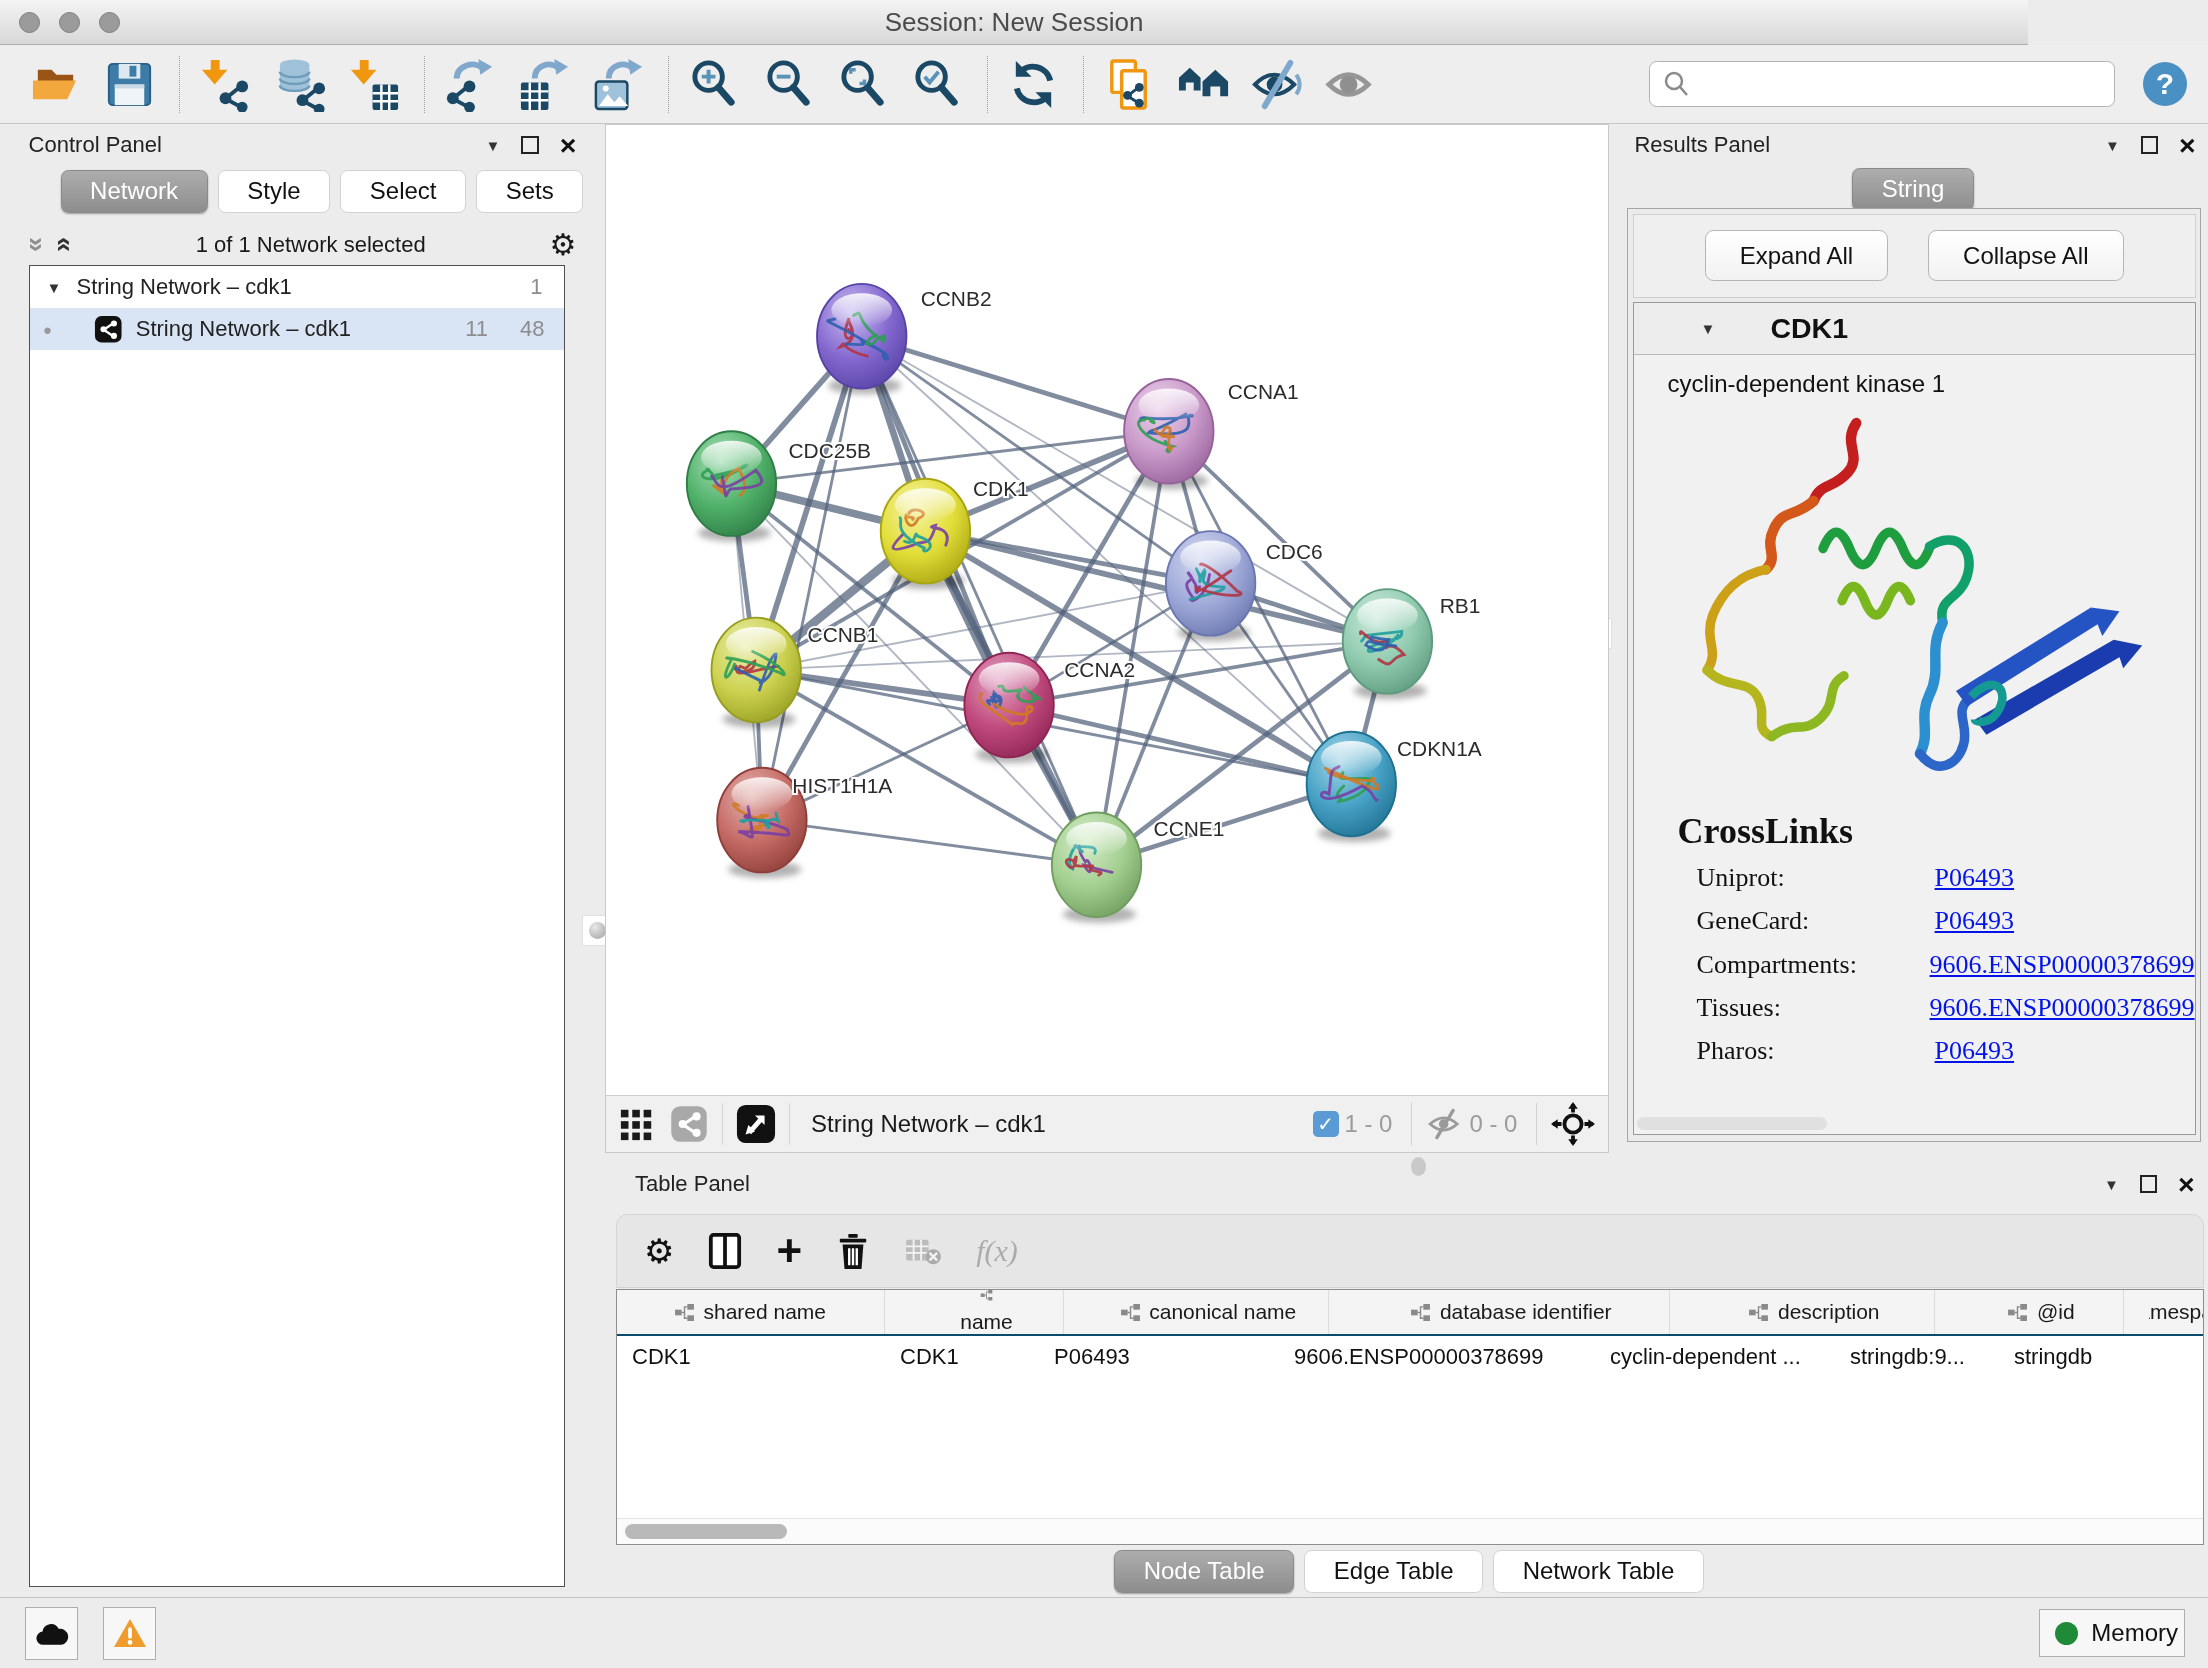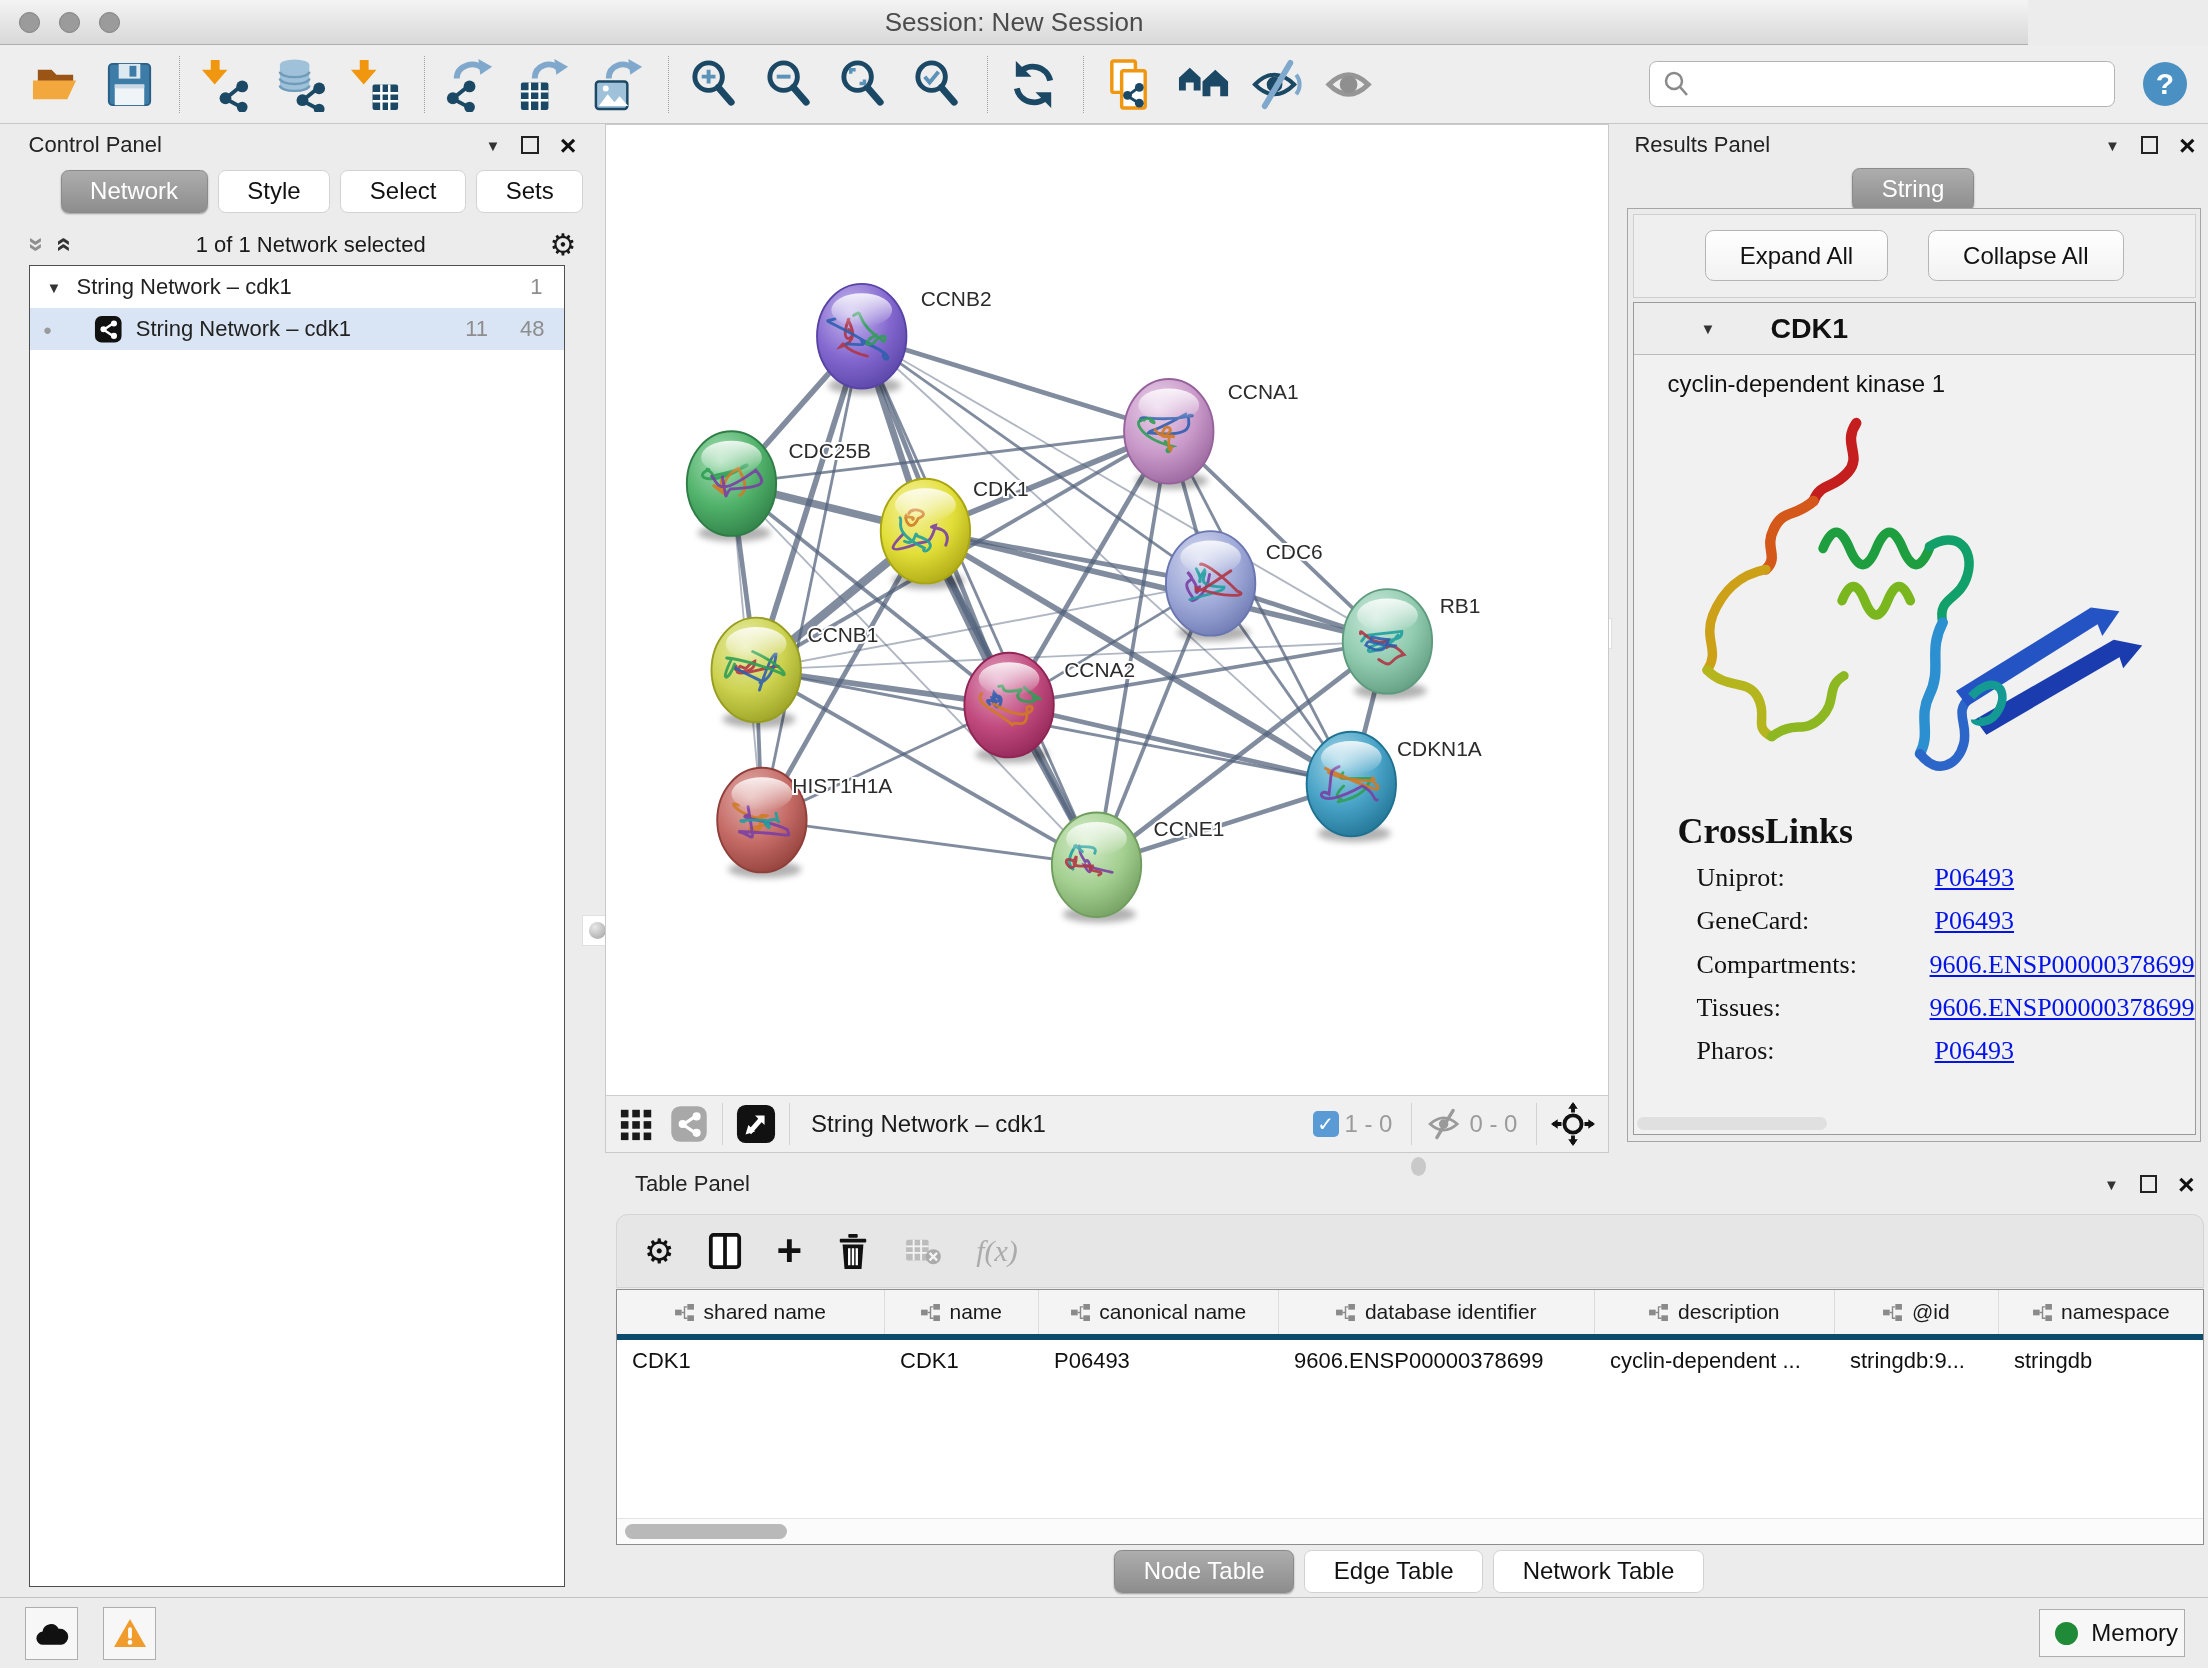--- a/index.html
+++ b/index.html
@@ -65,21 +65,21 @@
   .xl-label{width:238px;color:#111;}
   .xl-link{color:#0414e8;text-decoration:underline;}
   .rp-scroll{position:absolute;left:3.8px;bottom:3.8px;width:190px;height:13.3px;background:#e0e0e0;border-radius:6.7px;}
   
   .table-panel{position:absolute;left:616px;top:1165px;width:1592px;height:428px;}
   .tp-toolbar{position:absolute;left:0;right:3.8px;top:49px;height:74px;background:#e6e6e6;border:1px solid #d4d4d4;border-radius:11.4px 11.4px 0 0;display:flex;align-items:center;gap:34px;padding-left:27px;box-sizing:border-box;}
   .tp-gear{font-size:34px;color:#111;}
   .tp-plus{font-size:44px;font-weight:bold;color:#111;line-height:0.8;}
   .fx{font-family:"Liberation Serif",serif;font-style:italic;font-size:30px;color:#ababab;}
   .tp-table{position:absolute;left:0;right:3.8px;top:124px;bottom:48px;background:#fff;border:1.9px solid #8e8e8e;box-sizing:border-box;}
-  .tp-header{display:flex;height:44px;background:#f4f4f4;border-bottom:6px solid #0c4a6e;}
+  .tp-header{display:flex;height:44px;background:#f4f4f4;border-bottom:2px solid #0c4a6e;gap:25px;}
   .th{display:flex;align-items:center;justify-content:center;gap:9.5px;font-size:21px;color:#1a1a1a;border-right:1px solid #dcdcdc;overflow:hidden;white-space:nowrap;box-sizing:border-box;}
   .tp-row{display:flex;height:42px;}
   .td{font-size:22px;color:#111;padding:7.6px 0 0 15px;overflow:hidden;white-space:nowrap;box-sizing:border-box;}
   .hscroll{position:absolute;left:0;right:0;bottom:0;height:25px;background:#fbfbfb;border-top:1px solid #e2e2e2;}
   .hthumb{position:absolute;left:7.6px;top:4.8px;width:162px;height:15px;border-radius:7.6px;background:#b9b9b9;}
   .tp-tabs{position:absolute;left:0;right:0;bottom:0;text-align:center;}
   
   .statusbar{position:absolute;left:0;bottom:0;width:2208px;height:70px;background:#ececec;border-top:1px solid #c2c2c2;display:flex;align-items:center;}
   .sb-btn{width:51px;height:51px;background:#f7f7f7;border:1px solid #aeaeae;display:flex;align-items:center;justify-content:center;margin-left:25px;}
   .mem-btn{margin-left:auto;margin-right:23px;height:46px;background:#f7f7f7;border:1px solid #aeaeae;display:flex;align-items:center;gap:13.3px;padding:0 6px 0 15px;font-size:24px;color:#111;}
@@ -685,21 +685,21 @@
     <div class="tp-header">
       <span class="th" style="width:268px;">
           <svg width="19" height="17" viewBox="0 0 20 18">
             <rect x="0" y="6" width="7" height="6" fill="#8a8a8a"></rect>
             <rect x="13" y="0" width="7" height="6" fill="#8a8a8a"></rect>
             <rect x="13" y="12" width="7" height="6" fill="#8a8a8a"></rect>
             <path d="M7 9h3V3h3M10 9v6h3" stroke="#8a8a8a" fill="none" stroke-width="1.5"></path>
           </svg>
           <span>shared name</span>
         </span>
-      <span class="th" style="width:154px;">
+      <span class="th" style="width:154px;flex-direction:column;">
           <svg width="19" height="17" viewBox="0 0 20 18">
             <rect x="0" y="6" width="7" height="6" fill="#8a8a8a"></rect>
             <rect x="13" y="0" width="7" height="6" fill="#8a8a8a"></rect>
             <rect x="13" y="12" width="7" height="6" fill="#8a8a8a"></rect>
             <path d="M7 9h3V3h3M10 9v6h3" stroke="#8a8a8a" fill="none" stroke-width="1.5"></path>
           </svg>
           <span>name</span>
         </span>
       <span class="th" style="width:240px;">
           <svg width="19" height="17" viewBox="0 0 20 18">

